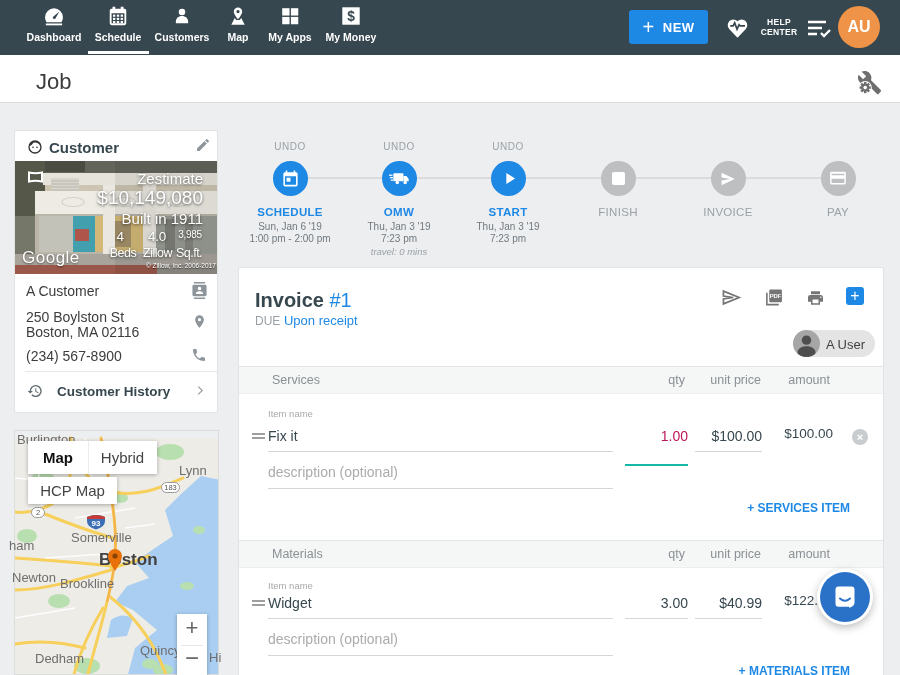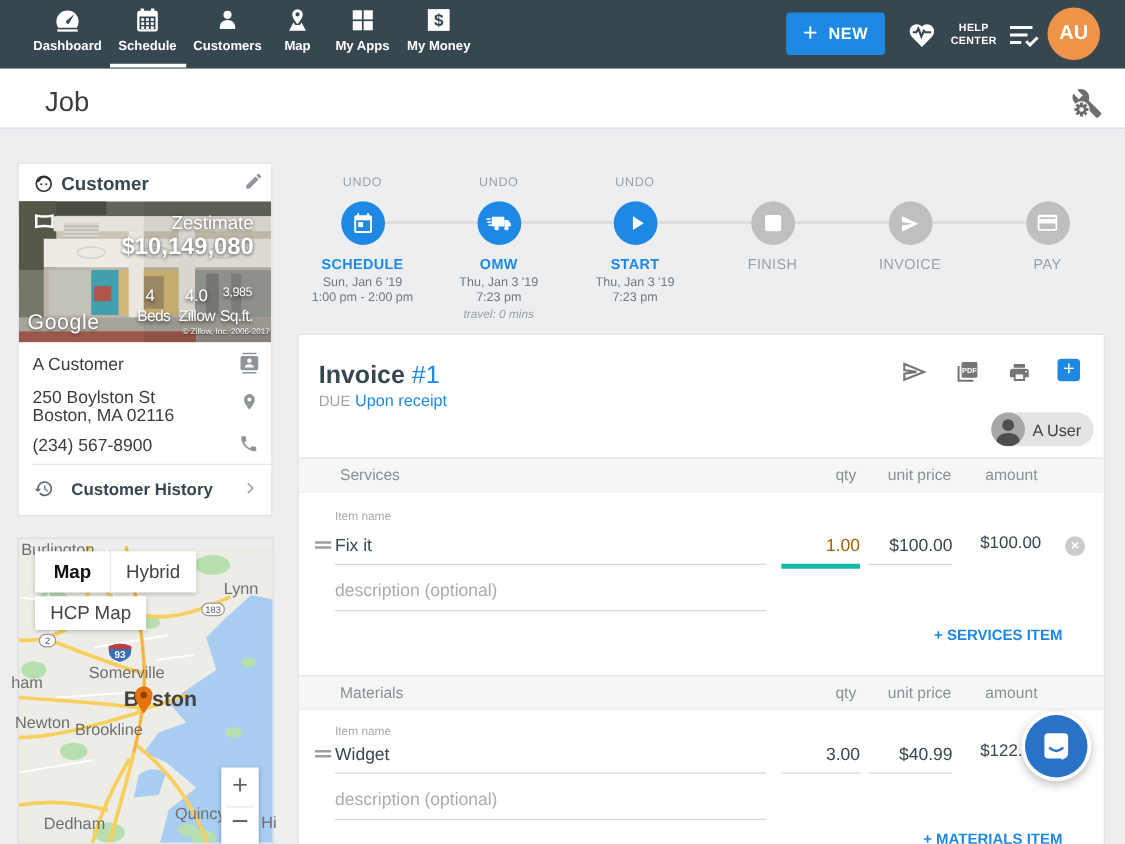--- a/index.html
+++ b/index.html
@@ -168,21 +168,22 @@
   <rect x="142" y="104" width="60" height="9" fill="#8f8c84"></rect>
   <rect x="100" y="0" width="102" height="113" fill="#000" opacity="0.07"></rect>
 </svg>
 </div>
 
 <svg class="abs" style="left:27px;top:170px" width="17" height="14" viewBox="0 0 17 14">
       <path fill="none" stroke="#fff" stroke-width="2" d="M2 2.5 Q8.5 4 15 2.5 L15 11.5 Q8.5 10 2 11.5 Z"></path>
     </svg>
 
 <div class="abs" style="left:15px;top:170px;width:188px;text-align:right;color:#fff;text-shadow:0 1px 3px rgba(0,0,0,.65);font-size:15px">Zestimate</div>
-<div class="abs" style="left:15px;top:187px;width:188px;text-align:right;color:#fff;text-shadow:0 1px 3px rgba(0,0,0,.65);font-size:19px;font-weight:bold">$10,149,080</div>
+<div class="abs" style="left:15px;top:187px;width:188px;text-align:right;color:#fff;text-shadow:0 1px 3px rgba(0,0,0,.65);font-size:19px;font-weight:normal">$10,149,080</div>
+<div class="abs" style="left:15px;top:210px;width:188px;text-align:right;color:#fff;text-shadow:0 1px 3px rgba(0,0,0,.65);font-size:15px">Built in 1911</div>
 <div class="abs" style="left:106px;top:229px;width:28px;text-align:center;color:#fff;text-shadow:0 1px 3px rgba(0,0,0,.65);font-size:13.5px;letter-spacing:-.3px">4</div>
 <div class="abs" style="left:143px;top:229px;width:28px;text-align:center;color:#fff;text-shadow:0 1px 3px rgba(0,0,0,.65);font-size:13.5px;letter-spacing:-.3px">4.0</div>
 <div class="abs" style="left:176px;top:229px;width:28px;text-align:center;color:#fff;text-shadow:0 1px 3px rgba(0,0,0,.65);font-size:10px;letter-spacing:-.3px">3,985</div>
 <div class="abs" style="left:109px;top:246px;width:28px;text-align:center;color:#fff;text-shadow:0 1px 3px rgba(0,0,0,.65);font-size:12.5px;letter-spacing:-.5px">Beds</div>
 <div class="abs" style="left:143px;top:246px;width:28px;text-align:center;color:#fff;text-shadow:0 1px 3px rgba(0,0,0,.65);font-size:12.5px;letter-spacing:-.5px">Zillow</div>
 <div class="abs" style="left:175px;top:246px;width:28px;text-align:center;color:#fff;text-shadow:0 1px 3px rgba(0,0,0,.65);font-size:12.5px;letter-spacing:-.5px">Sq.ft.</div>
 <div class="abs" style="left:22px;top:248px;color:#fff;font-size:17px;letter-spacing:.5px;text-shadow:0 1px 2px rgba(0,0,0,.5)">Google</div>
 <div class="abs" style="left:146px;top:262px;color:#fff;font-size:6.5px;text-shadow:0 1px 1px rgba(0,0,0,.6)">© Zillow, Inc. 2006-2017</div>
 
 <div class="abs" style="left:26px;top:283px;font-size:14px;color:#3c3c3c">A Customer</div>
@@ -366,21 +367,21 @@
 
 <div class="abs" style="left:239px;top:366px;width:644px;height:28px;background:#f5f6f6;border-top:1px solid #e2e4e6;border-bottom:1px solid #eceeef"></div>
 <div class="abs" style="left:272px;top:373px;font-size:12.5px;color:#8a9095">Services</div>
 <div class="abs" style="left:625px;top:373px;width:60px;text-align:right;font-size:12.5px;color:#8a9095">qty</div>
 <div class="abs" style="left:691px;top:373px;width:70px;text-align:right;font-size:12.5px;color:#8a9095">unit price</div>
 <div class="abs" style="left:760px;top:373px;width:70px;text-align:right;font-size:12.5px;color:#8a9095">amount</div>
 
 <div class="abs" style="left:268px;top:408px;font-size:9.5px;color:#a8a8a8">Item name</div>
 <div class="abs" style="left:252px;top:433px;width:13px;height:6px;border-top:2px solid #9e9e9e;border-bottom:2px solid #9e9e9e"></div>
 <div class="abs" style="left:268px;top:428px;width:345px;font-size:14px;color:#37474f;border-bottom:1px solid #d4d6d8;padding-bottom:7px">Fix it</div>
-<div class="abs" style="left:625px;top:428px;width:63px;text-align:right;font-size:14px;color:#a16207;border-bottom:4px solid #14b8a6;padding-bottom:7px">1.00</div>
+<div class="abs" style="left:625px;top:428px;width:63px;text-align:right;font-size:14px;color:#be185d;border-bottom:2px solid #14b8a6;padding-bottom:20px">1.00</div>
 <div class="abs" style="left:695px;top:428px;width:67px;text-align:right;font-size:14px;color:#37474f;border-bottom:1px solid #d4d6d8;padding-bottom:7px">$100.00</div>
 <div class="abs" style="left:763px;top:426px;width:70px;text-align:right;font-size:13.5px;color:#37474f">$100.00</div>
 <div class="abs" style="left:852px;top:429px;width:16px;height:16px;border-radius:50%;background:#c9ccce;color:#fff;text-align:center;line-height:16px;font-size:11px;font-weight:bold">×</div>
 <div class="abs" style="left:268px;top:464px;width:345px;font-size:14px;color:#ababab;border-bottom:1px solid #d4d6d8;padding-bottom:8px">description (optional)</div>
 <div class="abs" style="left:640px;top:501px;width:210px;text-align:right;font-size:12px;font-weight:bold;color:#1e88e5">+ SERVICES ITEM</div>
 
 <div class="abs" style="left:239px;top:540px;width:644px;height:28px;background:#f5f6f6;border-top:1px solid #e2e4e6;border-bottom:1px solid #eceeef"></div>
 <div class="abs" style="left:272px;top:547px;font-size:12.5px;color:#8a9095">Materials</div>
 <div class="abs" style="left:625px;top:547px;width:60px;text-align:right;font-size:12.5px;color:#8a9095">qty</div>
 <div class="abs" style="left:691px;top:547px;width:70px;text-align:right;font-size:12.5px;color:#8a9095">unit price</div>

